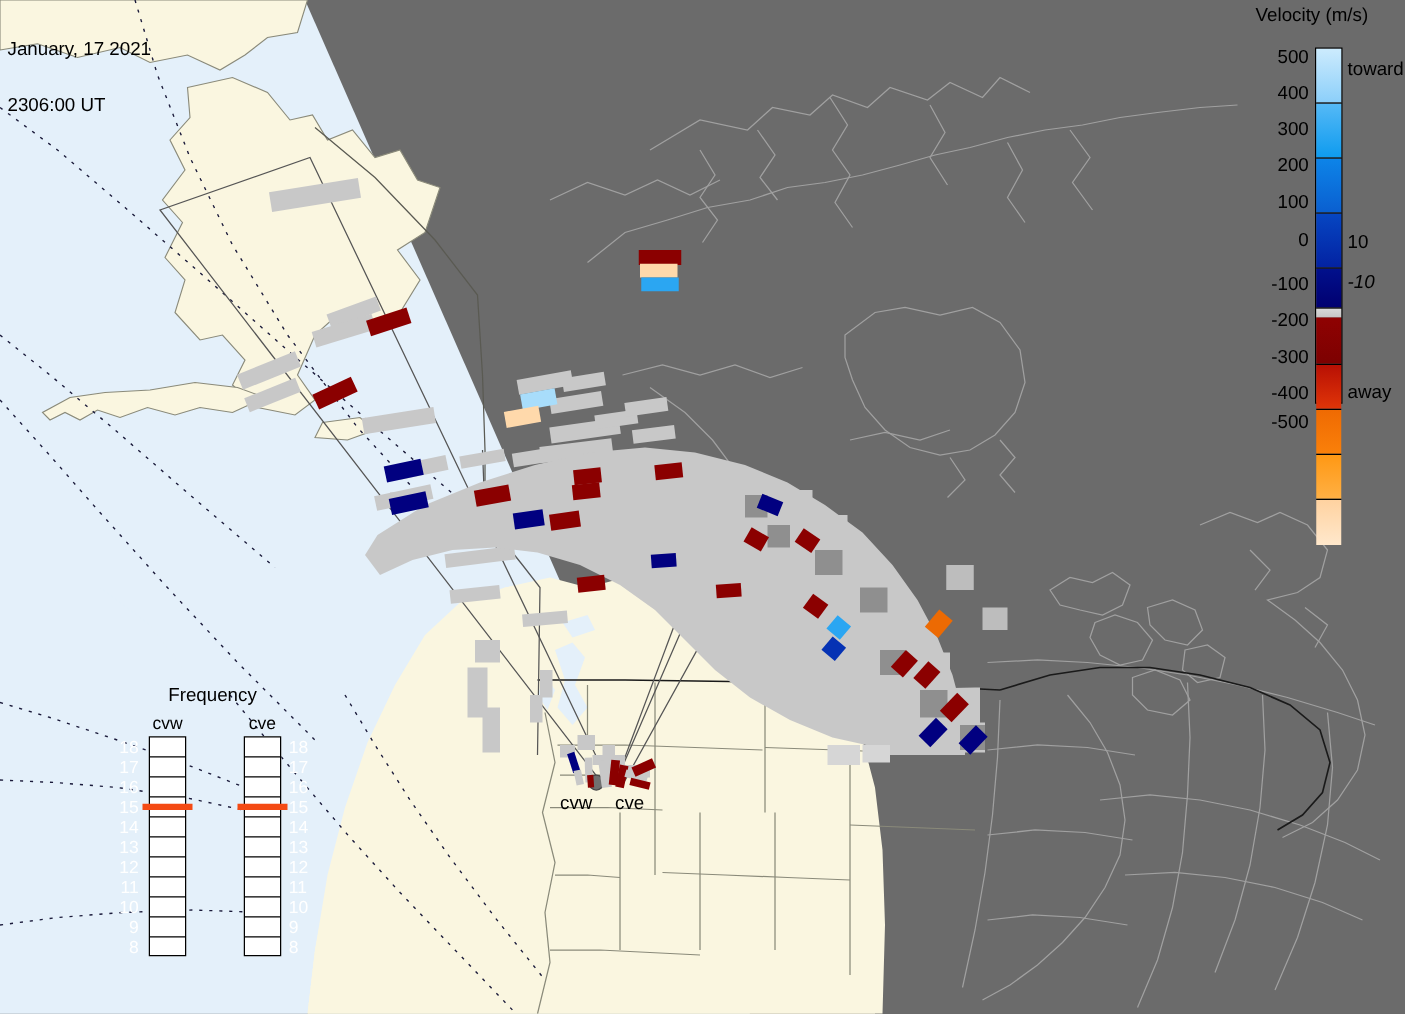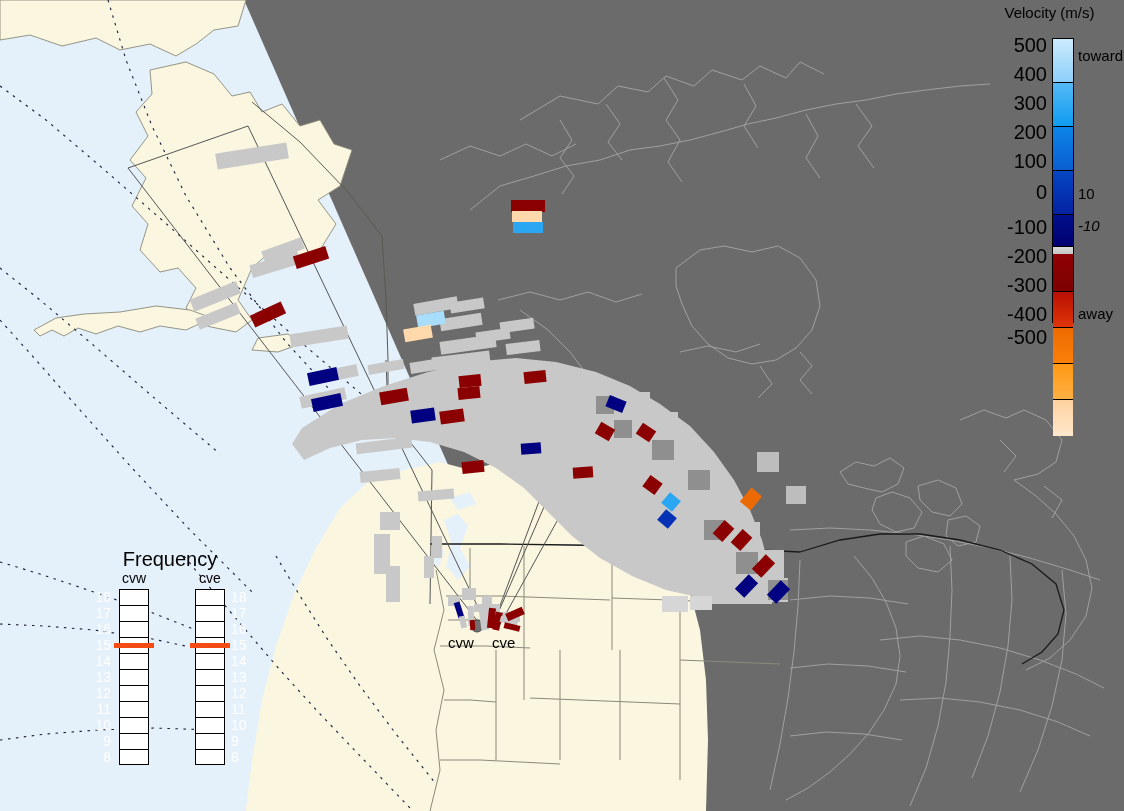--- a/index.html
+++ b/index.html
@@ -16,29 +16,29 @@
 
   
   #velpanel{position:absolute;left:975px;top:0px;width:149px;height:340px;z-index:40;}
   #veltitle{position:absolute;left:0px;top:4px;width:149px;text-align:center;
             font-size:15px;color:#000000;}
   #velbar{position:absolute;left:1052px;top:38px;width:22px;height:285px;
           border:1px solid #000;box-sizing:border-box;z-index:41;}
   .velseg{width:100%;box-sizing:border-box;}
   .velsep{border-bottom:1px solid #000;}
   #velticks{position:absolute;left:995px;top:30px;width:52px;height:300px;z-index:41;}
-  .veltick{position:absolute;right:0;font-size:20px;color:#000;line-height:15px;
+  .veltick{position:absolute;right:0;font-size:15px;color:#000;line-height:15px;
            text-align:right;white-space:nowrap;}
   #vellabels{position:absolute;left:1078px;top:30px;width:60px;height:300px;z-index:41;}
   .vellab{position:absolute;left:0;font-size:15px;color:#000;line-height:15px;white-space:nowrap;}
 
   
   #freqpanel{position:absolute;left:95px;top:548px;width:150px;height:232px;z-index:40;}
   #freqtitle{position:absolute;left:0;top:0;width:150px;text-align:center;
-             font-size:20px;color:#000;}
+             font-size:15px;color:#000;}
   .freqcolwrap{position:absolute;top:22px;}
   .freqname{position:absolute;top:0;width:46px;text-align:center;font-size:14px;color:#000;}
   .freqbox{position:absolute;top:19px;width:30px;height:176px;
            border:1.5px solid #000;box-sizing:border-box;background:#fff;}
   .freqrow{width:100%;height:16px;box-sizing:border-box;border-bottom:1px solid #000;}
   .freqrow:last-child{border-bottom:none;}
   .freqmark{position:absolute;height:5px;background:#f44a14;}
   .freqticks{position:absolute;top:19px;width:22px;}
   .freqtick{position:absolute;font-size:14px;color:#ffffff;line-height:14px;white-space:nowrap;}
   .ft-left{text-align:right;right:0;}
@@ -351,20 +351,24 @@
       <rect x="494" y="612" width="7" height="18" fill="#8b0000" transform="rotate(12 497 621)"></rect>
       <rect x="500" y="618" width="18" height="6" fill="#c8c8c8" transform="rotate(16 509 621)"></rect>
       <rect x="504" y="624" width="16" height="6" fill="#8b0000" transform="rotate(14 512 627)"></rect>
       <rect x="506" y="610" width="18" height="8" fill="#8b0000" transform="rotate(-24 515 614)"></rect>
       <rect x="456" y="602" width="6" height="16" fill="#010080" transform="rotate(-18 459 610)"></rect>
       <rect x="460" y="616" width="6" height="12" fill="#c8c8c8" transform="rotate(-12 463 622)"></rect>
       <rect x="470" y="620" width="5" height="10" fill="#8b0000" transform="rotate(-4 472 625)"></rect>
     </g>
   </svg>
 
+  <div id="timestamp">
+    <div>January, 17 2021</div>
+    <div>2306:00 UT</div>
+  </div>
 
   <div id="velpanel">
     <div id="veltitle">Velocity (m/s)</div>
   </div>
   <div id="velbar">
       <div class="velseg velsep" style="height: 44px; background: linear-gradient(rgb(204, 235, 253), rgb(140, 207, 250));"></div>
       <div class="velseg velsep" style="height: 44px; background: linear-gradient(rgb(85, 185, 246), rgb(14, 155, 239));"></div>
       <div class="velseg velsep" style="height: 44px; background: linear-gradient(rgb(13, 132, 232), rgb(10, 95, 208));"></div>
       <div class="velseg velsep" style="height: 44px; background: linear-gradient(rgb(6, 70, 194), rgb(3, 34, 162));"></div>
       <div class="velseg velsep" style="height: 32px; background: linear-gradient(rgb(1, 16, 140), rgb(1, 0, 112));"></div>

